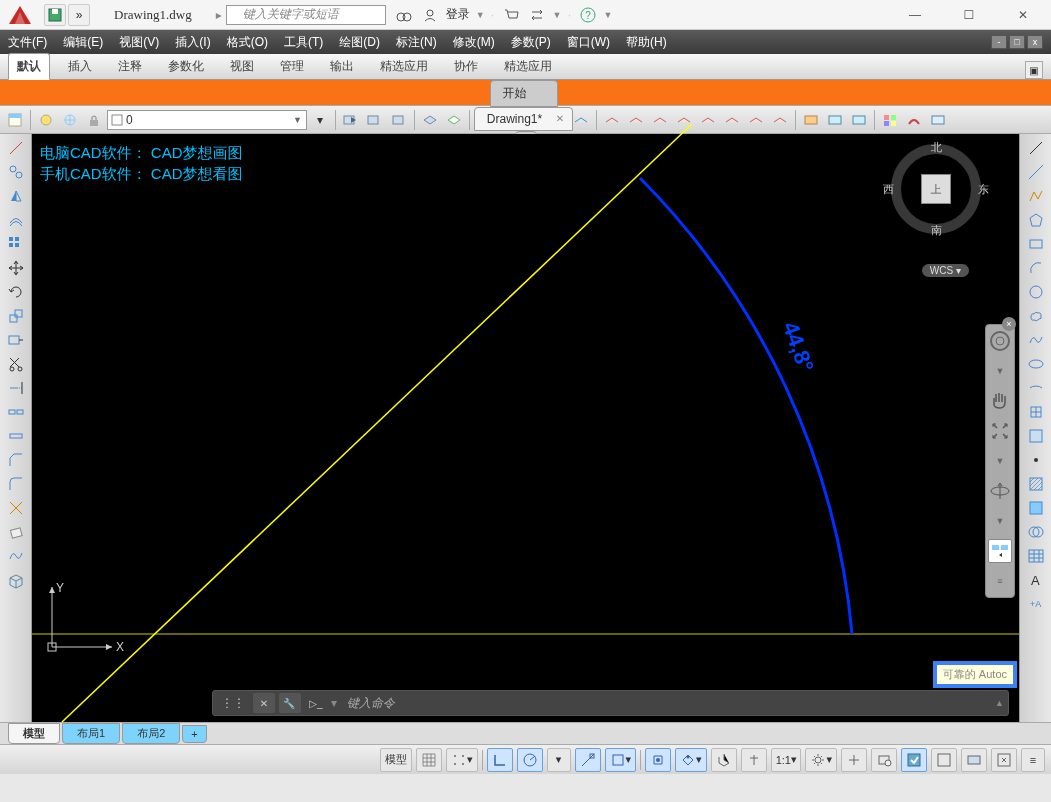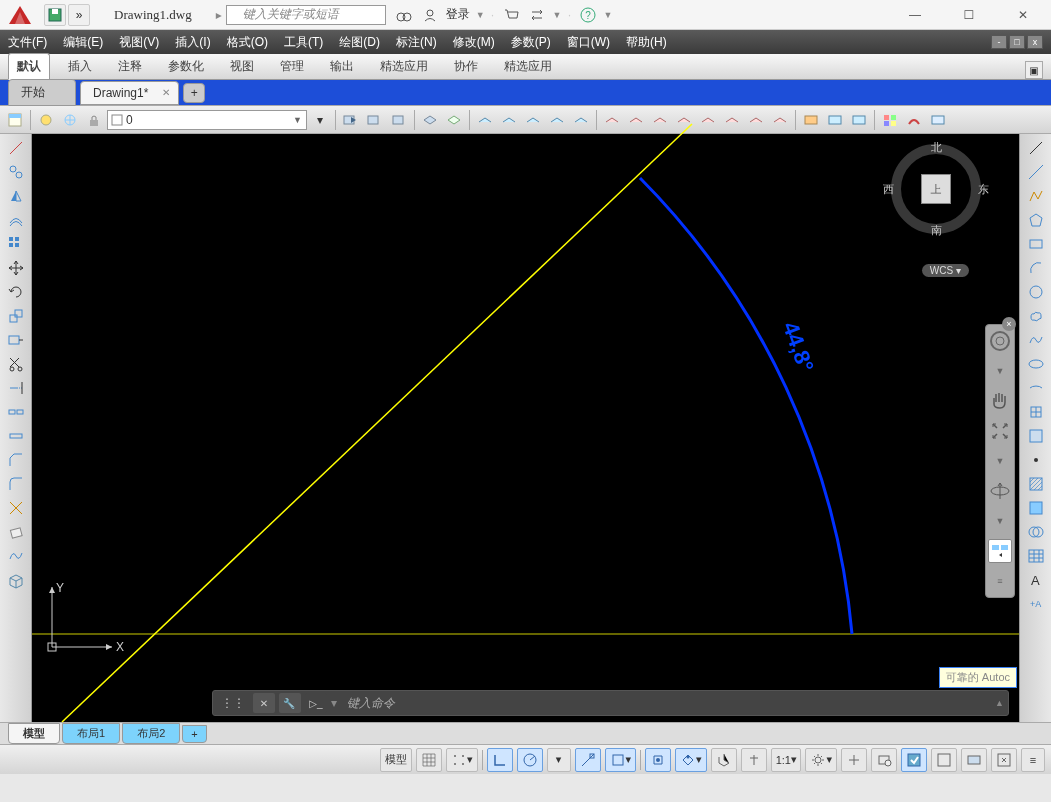--- a/index.html
+++ b/index.html
@@ -19,21 +19,21 @@
   .menubar { height: 24px; background: linear-gradient(#5a5a5a,#3a3a3a); display:flex; align-items:center; padding:0 8px; color:#fff; gap:16px;text-align:center; }
   .menubar .mi { font-size:12px; }
   .menubar .win-ctrls { margin-left:auto; display:flex; gap:2px; }
   .menubar .win-ctrls span { width:16px; height:14px; background:#888; border:1px solid #555; font-size:9px; display:flex; align-items:center; justify-content:center; }
   
   .ribbon-tabs { height: 26px; background: linear-gradient(#f8f8f8,#d8d8d8); display:flex; align-items:flex-end; padding:0 8px; gap:10px; border-bottom:1px solid #999; }
   .ribbon-tabs .rtab { padding:4px 8px; font-size:12px; color:#444; }
   .ribbon-tabs .rtab.active { background:#fff; border:1px solid #999; border-bottom:1px solid #fff; border-radius:3px 3px 0 0; position:relative; top:1px; font-weight:bold; }
   .ribbon-tabs .expand { margin-left:auto; width:18px; height:18px; border:1px solid #aaa; background:#eee; display:flex; align-items:center; justify-content:center; font-size:10px;}
   
-  .doc-tabs { height: 26px; background:#1d4ed8; display:flex; align-items:center; padding:0 8px; gap:0; border-bottom:1px solid #aaa; }
+  .doc-tabs { height: 26px; background:#f97316; display:flex; align-items:center; padding:0 8px; gap:0; border-bottom:1px solid #aaa;flex-direction:column; }
   .doc-tabs .dtab { padding:4px 30px 4px 12px; background:#ccc; border:1px solid #999; border-radius:4px 4px 0 0; margin-right:4px; position:relative; }
   .doc-tabs .dtab.active { background:#f5f5f5; }
   .doc-tabs .dtab .close { position:absolute; right:8px; top:5px; font-size:10px; color:#888;}
   .doc-tabs .plus { width:22px; height:20px; background:#ccc; border:1px solid #999; border-radius:4px; display:flex; align-items:center; justify-content:center;}
   
   .toolbar-row { height: 28px; background: linear-gradient(#f0f0f0,#d5d5d5); display:flex; align-items:center; padding:0 4px; gap:2px; border-bottom:1px solid #aaa; }
   .tool-btn { width:22px; height:22px; border:1px solid transparent; display:flex; align-items:center; justify-content:center; }
   .tool-sep { width:1px; height:20px; background:#aaa; margin:0 2px; }
   .tool-select { width:200px; height:20px; border:1px solid #999; background:#fff; display:flex; align-items:center; padding:0 4px;}
   
@@ -66,21 +66,21 @@
   .cmdline-float .cmd-input { flex:1; color:#aaa; font-style:italic; padding:0 6px;}
   
   .model-tabs { height:22px; background:#ddd; display:flex; align-items:center; padding:0 8px; gap:2px; border-top:1px solid #aaa;}
   .model-tabs .mtab { padding:2px 14px; background:#7dd3fc; border:1px solid #999; border-radius:0 0 4px 4px; font-size:11px;}
   .model-tabs .mtab.active { background:#f5f5f5; font-weight:bold;}
   
   .statusbar { height:30px; background:linear-gradient(#f0f0f0,#d5d5d5); display:flex; align-items:center; padding:0 6px; gap:4px; border-top:1px solid #aaa;}
   .statusbar .spacer { flex:1; }
   .status-btn { min-width:24px; height:24px; border:1px solid #bbb; background:#e8e8e8; display:flex; align-items:center; justify-content:center; padding:0 4px; font-size:11px; border-radius:2px;}
   .status-btn.on { background:#cfe5ff; border-color:#6aa0e0;}
-  .reliable-tip { position:absolute; right:2px; bottom:34px; background:#ffffdd; border:1px solid #3b82f6; padding:2px 6px; font-size:11px; color:#888;}
+  .reliable-tip { position:absolute; right:2px; bottom:34px; background:#ffffdd; border:4px solid #3b82f6; padding:2px 6px; font-size:11px; color:#888;}
   
   svg { overflow:visible; }
 </style>
 </head>
 <body>
 
 <div class="titlebar">
   <div class="app-logo">
     <svg width="26" height="22">
         <polygon points="2,20 13,2 24,20" fill="#c62828"></polygon>
@@ -462,20 +462,24 @@
         </svg>
       </div>
   </div>
 
   <div class="canvas-wrap">
     <svg class="canvas-svg" viewBox="0 0 987 588">
       <line x1="0" y1="500" x2="987" y2="500" stroke="#cccc00" stroke-width="1"></line>
       <line x1="30" y1="588" x2="660" y2="-10" stroke="#ffff00" stroke-width="1.5"></line>
       <path d="M 820 500 A 740 740 0 0 0 608 44" fill="none" stroke="#0030ff" stroke-width="3"></path>
     </svg>
+    <div class="canvas-text">
+      <div>电脑CAD软件： CAD梦想画图</div>
+      <div>手机CAD软件： CAD梦想看图</div>
+    </div>
     <div class="angle-label">44,8°</div>
     
     <div class="viewcube">
       <div class="ring"></div>
       <div class="face">上</div>
       <div class="dir" style="top:-4px;left:40px">北</div>
       <div class="dir" style="bottom:-4px;left:40px">南</div>
       <div class="dir" style="top:38px;right:-8px">东</div>
       <div class="dir" style="top:38px;left:-8px">西</div>
     </div>

